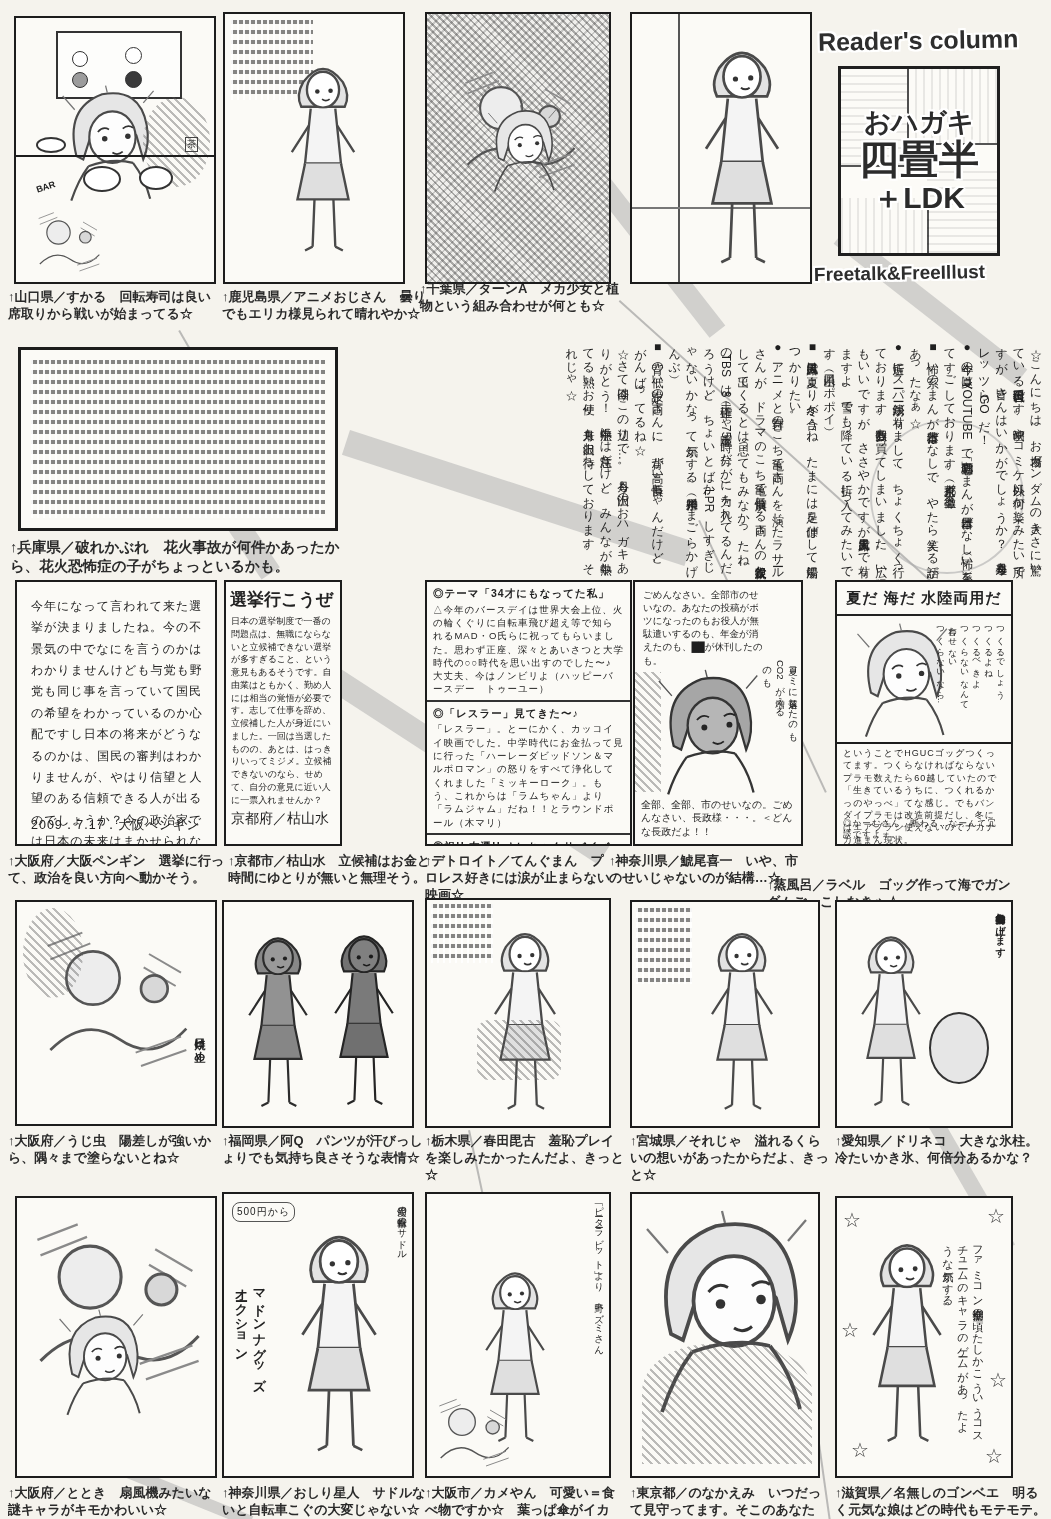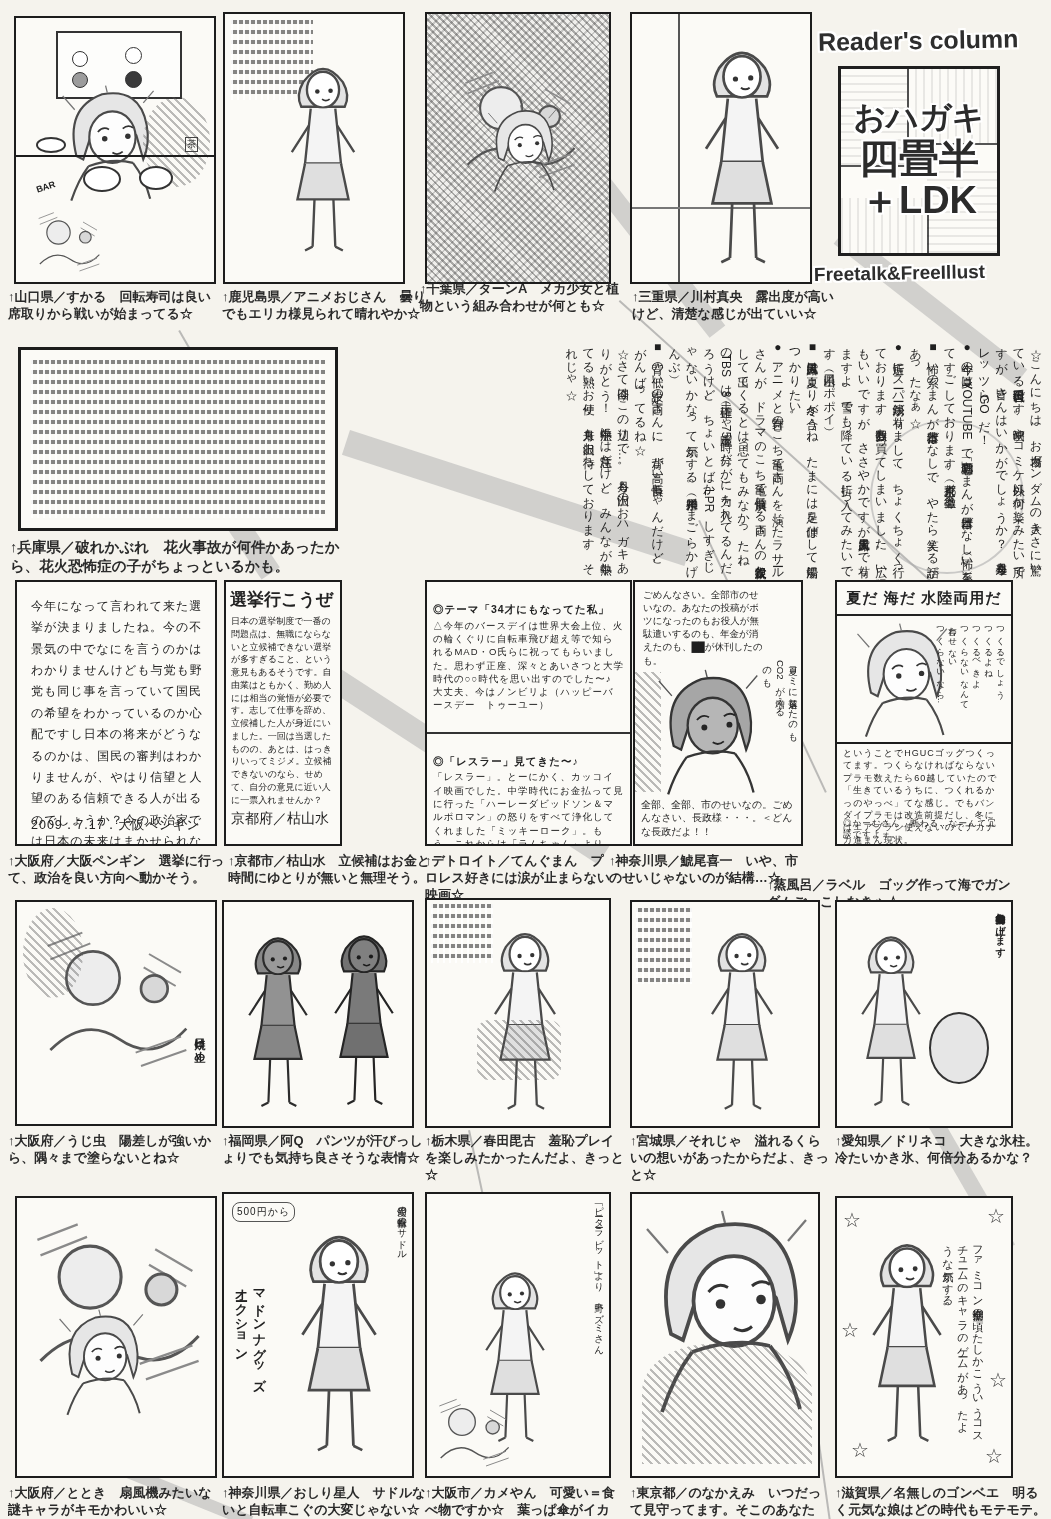--- a/index.html
+++ b/index.html
@@ -49,21 +49,21 @@
        background:repeating-linear-gradient(0deg, rgba(0,0,0,.08) 0 2px, transparent 2px 8px);}
   .tq2{right:0;top:0;width:58%;height:40%;border-bottom:2px solid #555;
        background:repeating-linear-gradient(90deg, rgba(0,0,0,.08) 0 2px, transparent 2px 8px);}
   .tq3{left:0;bottom:0;width:55%;height:30%;border-right:2px solid #555;
        background:repeating-linear-gradient(90deg, rgba(0,0,0,.08) 0 2px, transparent 2px 8px);}
   .tq4{right:0;bottom:0;width:45%;height:46%;
        background:repeating-linear-gradient(0deg, rgba(0,0,0,.08) 0 2px, transparent 2px 8px);}
   .logo-stack{position:absolute;inset:0;display:flex;flex-direction:column;align-items:center;
               justify-content:center;gap:2px;z-index:1;}
   .logo-l{font-weight:900;color:#2b2b2b;line-height:1.05;}
-  .logo-l1{font-size:32px;}.logo-l2{font-size:40px;}.logo-l3{font-size:38px;}
+  .logo-l1{font-size:27px;}.logo-l2{font-size:40px;}.logo-l3{font-size:30px;}
   .hdr-sub{position:absolute;left:814px;top:262px;width:225px;font-size:19px;font-weight:900;
            color:#2e2e2e;z-index:2;transform:rotate(-1deg);}
 
   
   #pnl-a1{left:14px;top:16px;width:202px;height:268px;}
   #pnl-a2{left:223px;top:12px;width:182px;height:272px;}
   #pnl-a3{left:425px;top:12px;width:186px;height:272px;}
   #pnl-a4{left:630px;top:12px;width:182px;height:272px;}
   #cap-a1{left:8px;top:288px;width:212px;}
   #cap-a2{left:222px;top:288px;width:204px;}
@@ -107,21 +107,21 @@
   #cap-d3{left:425px;top:1484px;width:202px;}
   #cap-d4{left:630px;top:1484px;width:204px;}
   #cap-d5{left:835px;top:1484px;width:214px;}
 
   
   .letterbody{position:absolute;left:14px;top:14px;right:12px;font-size:12px;line-height:1.78;color:#222;}
   .lettersig{position:absolute;left:14px;bottom:10px;font-size:12.5px;color:#222;}
   .colhead{font-family:"Liberation Serif",serif;font-weight:bold;font-size:17px;margin:6px 4px 4px 4px;}
   .colbody{font-size:9px;line-height:1.42;margin:0 5px;color:#1d1d1d;}
   .colsig{font-size:14px;margin:4px 5px;color:#1d1d1d;}
-  .tsec{border-bottom:2px solid #333;padding:20px 6px;font-size:9.5px;line-height:1.4;color:#222;}
+  .tsec{border-bottom:2px solid #333;padding:4px 6px;font-size:9.5px;line-height:1.4;color:#222;}
   .tsec:last-child{border-bottom:none;}
   .tsec .ttl{font-weight:bold;font-size:10.5px;margin-bottom:2px;}
   .smalltext{font-size:9.5px;line-height:1.38;color:#1e1e1e;}
   .note-v{position:absolute;z-index:3;color:#222;}
   .starglyph{position:absolute;font-size:20px;color:#3c3c3c;z-index:3;}
   .framebar{position:absolute;background:#1c1c1c;}
   .plate{position:absolute;border:2px solid #333;border-radius:50%;background:#fff;}
   .board{position:absolute;border:2px solid #333;background:#fdfdfb;}
   .dot{position:absolute;border:1.5px solid #333;border-radius:50%;}
 </style>
@@ -229,21 +229,20 @@
   <div class="panel" id="pnl-a4">
     <div class="framebar" style="left:26%;top:0;bottom:0;width:2px;background:#555;"></div>
     <div class="framebar" style="left:0;right:0;top:72%;height:2px;background:#777;"></div>
     <svg class="ph" style="left:50px;top:8px;width:120px;height:258px;" viewBox="0 0 110 220">
         <use href="#sym-body" width="100%" height="100%"></use>
       </svg>
   </div>
   <div class="cap" id="cap-a1">↑山口県／すかる　回転寿司は良い席取りから戦いが始まってる☆</div>
   <div class="cap" id="cap-a2">↑鹿児島県／アニメおじさん　曇りでもエリカ様見られて晴れやか☆</div>
   <div class="cap" id="cap-a3">↑千葉県／ターンA　メカ少女と植物という組み合わせが何とも☆</div>
-  <div class="cap" id="cap-a4">↑三重県／川村真央　露出度が高いけど、清楚な感じが出ていい☆</div>
 
   <div class="panel" id="pnl-hyogo">
     <div class="scrib" style="left:10px;top:10px;right:10px;bottom:10px;"></div>
   </div>
   <div class="cap" id="cap-hyogo">↑兵庫県／破れかぶれ　花火事故が何件かあったから、花火恐怖症の子がちょっといるかも。</div>
   <div id="editor" class="v pre">☆こんにちは、お台場ガンダムの大きさに驚いている代田世田谷です。映画やコミケ以外に何か楽しみたい所ですが、皆さんはいかがでしょうか？　早速今月もレッツらGOだ！
 ●今年の夏はYOUTUBEで「心霊動画」や「まんが日本昔ばなし」（怖い系）を観てすごしております。（東京都／三釜徹）
 ■怖い系のまんが日本昔ばなしで、やたら笑える話が昔あったなぁ☆
 ●近所にスーパー銭湯が有りまして、ちょくちょく行っております。回数券も買ってしまいました。広い湯船もいいですが、ささやかですが露天風呂まで有りますよ。雪でも降っている折に入ってみたいです。（山口県／ポポイ）
 ■露天風呂は夏より冬が合うね。たまには足を伸ばして湯船につかりたい。

